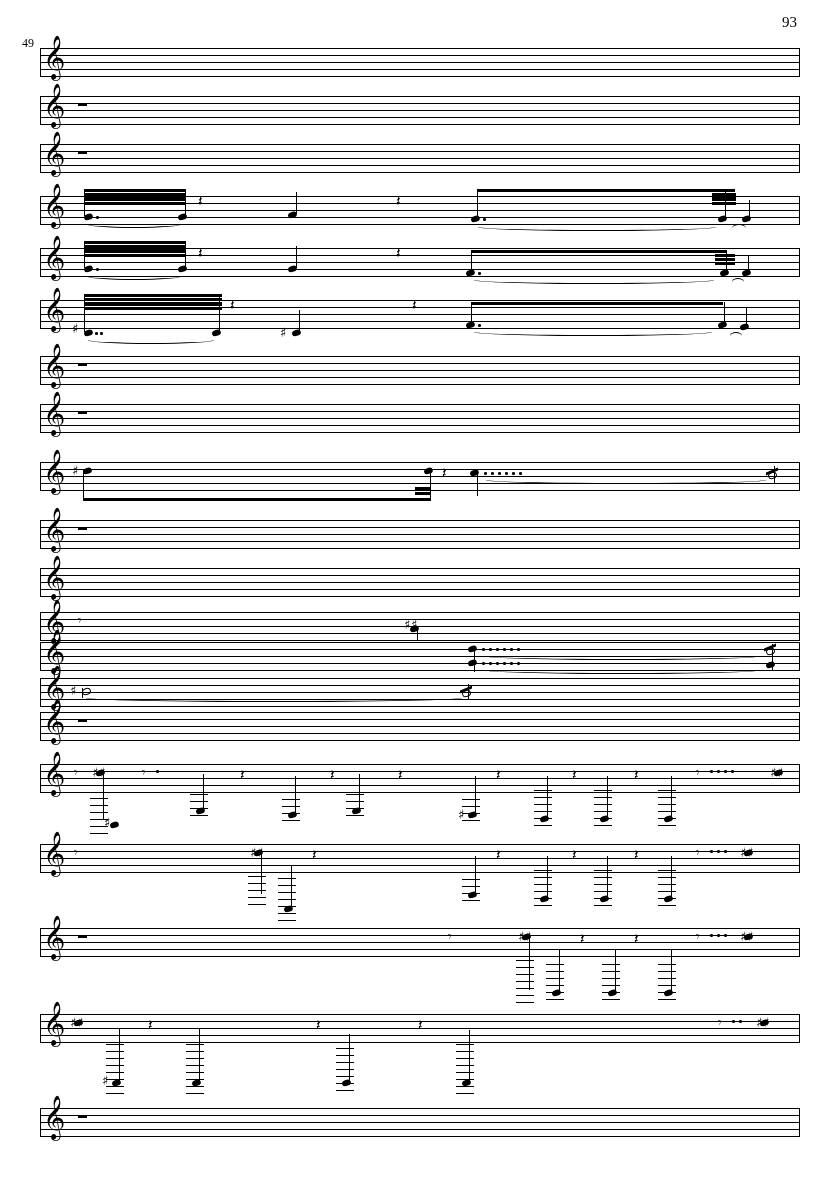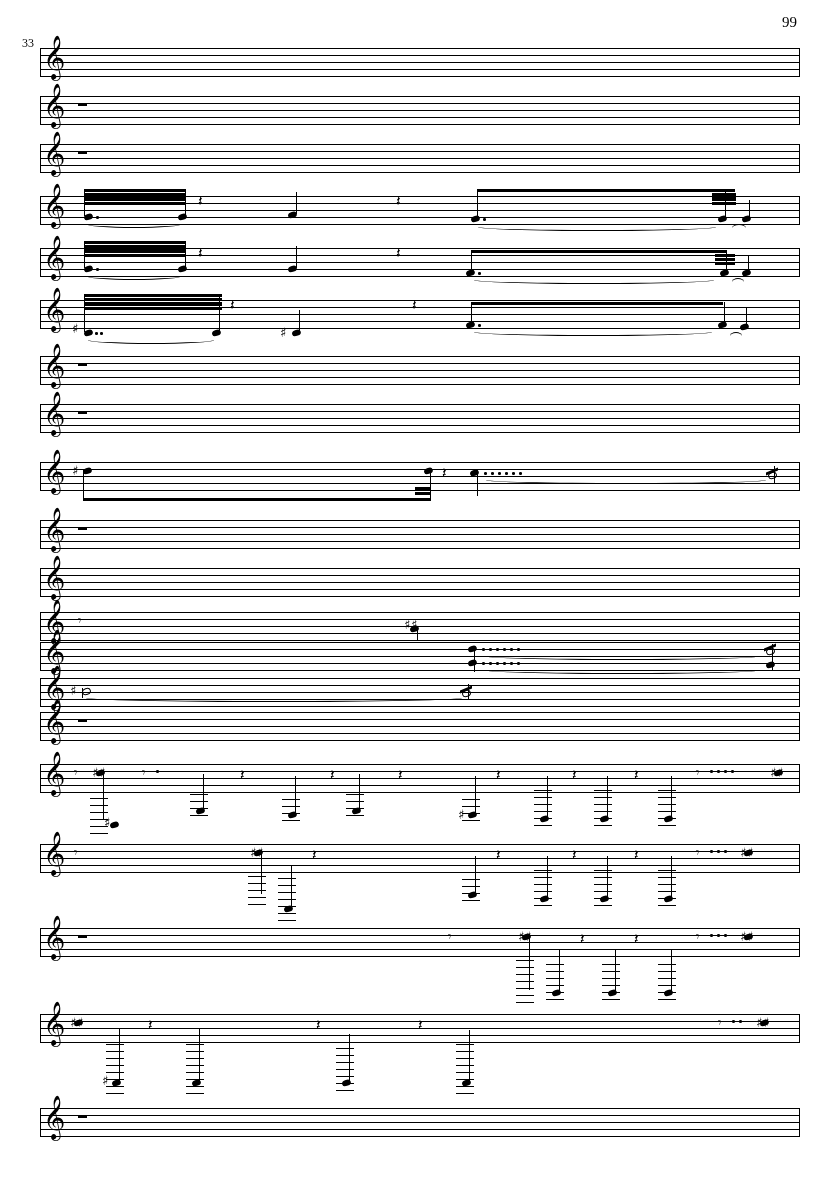--- a/index.html
+++ b/index.html
@@ -134,22 +134,22 @@
     height: 2.6px;
     background: #000;
     transform: skewY(-22deg);
   }
 </style>
 </head>
 <body>
 
 <div id="page">
 
-  <div class="page-number">99</div>
-  <div class="measure-number" style="left:22px; top:36px;">33</div>
+  <div class="page-number">93</div>
+  <div class="measure-number" style="left:22px; top:36px;">49</div>
 
   <div id="score">
       <div class="staff" style="left:0px; top:48px; width:800px; height:28px;">
         <div class="line" style="top:0px; width:760px; left:40px;"></div>
         <div class="line" style="top:7px; width:760px; left:40px;"></div>
         <div class="line" style="top:14px; width:760px; left:40px;"></div>
         <div class="line" style="top:21px; width:760px; left:40px;"></div>
         <div class="line" style="top:28px; width:760px; left:40px;"></div>
         <div class="clef" style="left:43px; top:-10px; font-size:38px;">𝄞</div>
         <div class="barline" style="left:40px; top:0px; height:28px;"></div>

